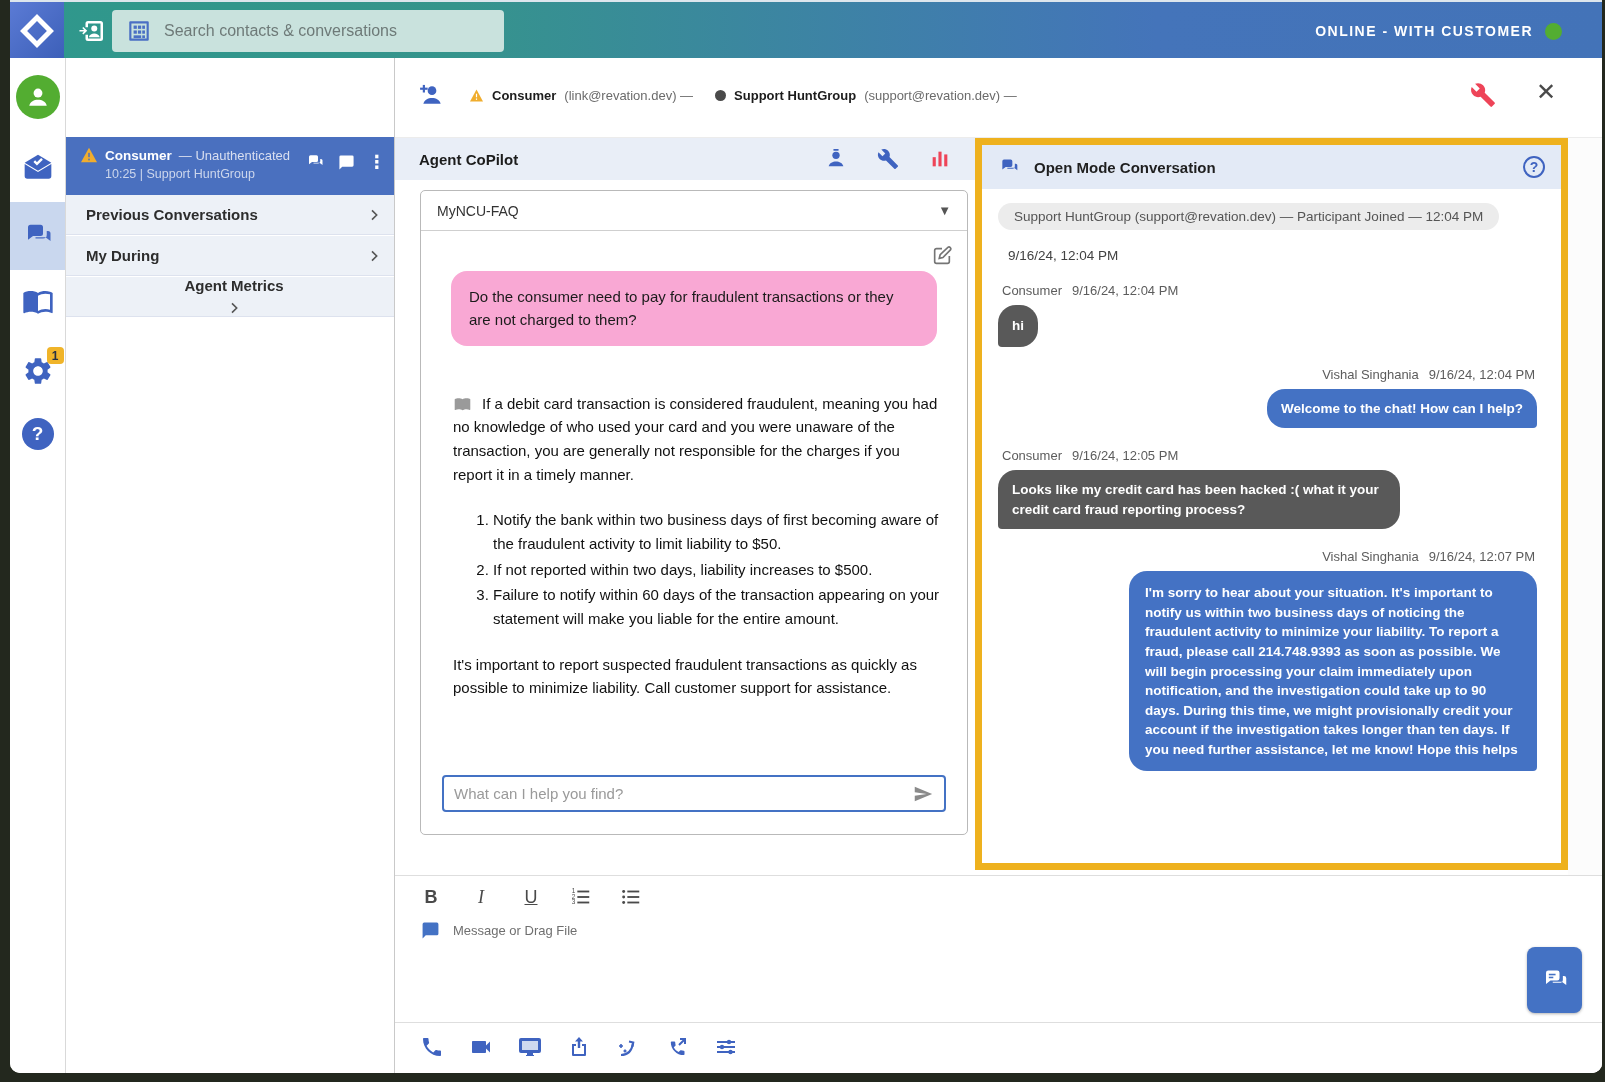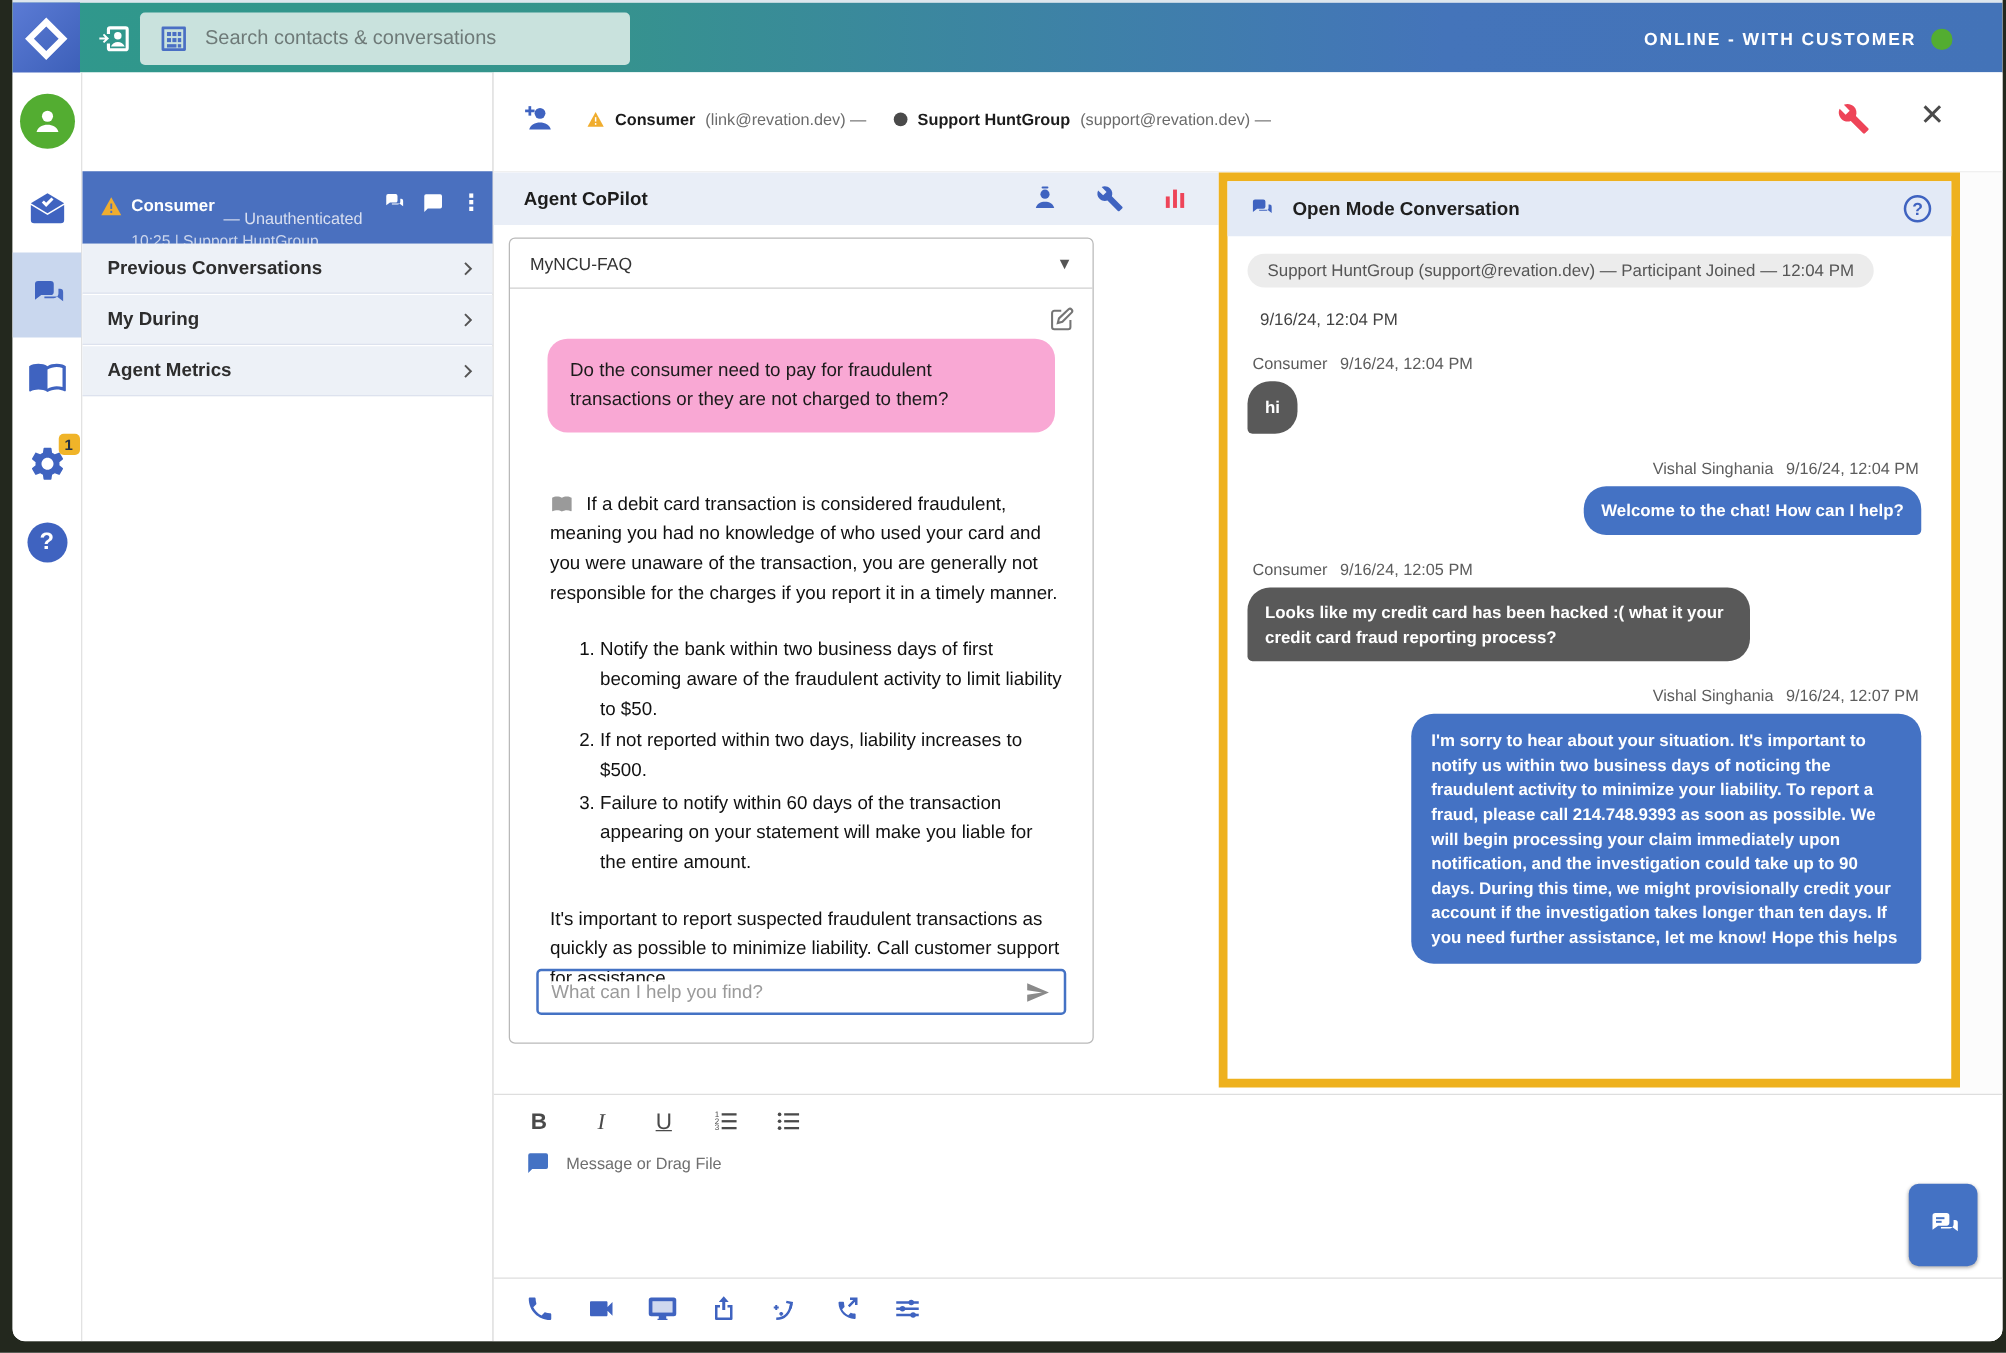--- a/index.html
+++ b/index.html
@@ -46,44 +46,44 @@
     font-size:19px; font-weight:bold; display:flex; align-items:center; justify-content:center; }
 
   
   #convpanel { left:56px; top:58px; width:329px; height:1015px; background:#fff; border-right:1px solid #c9c9c9; }
   #conv-header { height:79px; display:flex; align-items:center; padding-left:20px;
     border-bottom:1px solid #e3e3e3; font-size:15px; font-weight:bold; color:#333; }
   #conv-selected { position:absolute; left:0; top:79px; width:100%; height:58px; background:#4a70bf;
     color:#fff; padding:10px 10px 0 14px; cursor:pointer; }
   .sel-line1 { display:flex; align-items:center; gap:7px; font-size:13.5px; }
   .sel-name { font-weight:bold; }
-  .sel-status { color:#d9dff0; font-size:13px;margin-top:20px; }
+  .sel-status { color:#d9dff0; font-size:13px; }
   .sel-line2 { color:#ccd6ec; font-size:12.5px; margin-top:4px; padding-left:25px; }
   .sel-actions { position:absolute; right:8px; top:16px; display:flex; gap:12px; align-items:center; color:#fff; }
   .nav-row { position:absolute; left:0; width:100%; height:40px; background:#edf1f7;
     border-bottom:1px solid #dde2ee; display:flex; align-items:center; justify-content:space-between;
     padding:0 12px 0 20px; font-size:15px; font-weight:bold; color:#2d2d2d; cursor:pointer; }
-  #nav-prev { top:137px; } #nav-queues { top:178px; } #nav-metrics { top:219px; }
+  #nav-prev { top:137px; } #nav-queues { top:178px; } #nav-metrics { top:219px;flex-direction:column; }
 
   
   #main { left:385px; top:58px; width:1207px; height:1015px; background:#fff; }
   #participants { left:0; top:0; width:1207px; height:80px; background:#fff; border-bottom:1px solid #ececec; }
   #participants .row { position:absolute; left:22px; top:24px; display:flex; align-items:center; gap:8px; font-size:13px; color:#555; }
   .p-name { font-weight:bold; color:#1c1c1c; }
   .p-dim { color:#6b6b6b; }
   .dot-sep { width:11px; height:11px; background:#4a4a4a; border-radius:50%; margin-left:14px; }
   #wrench-red { position:absolute; right:106px; top:24px; color:#ee4458; cursor:pointer; }
   #close-x { position:absolute; right:46px; top:20px; font-size:24px; color:#4a4a4a; cursor:pointer; }
 
   
   #copilot { left:0; top:80px; width:580px; height:737px; background:#fff; }
   #copilot-header { height:42px; background:#e9eef7; display:flex; align-items:center;
     padding:0 24px; font-size:15px; font-weight:bold; color:#1c1c1c; }
   #copilot-tools { margin-left:auto; display:flex; gap:30px; align-items:center; }
-  #copilot-card { position:absolute; left:12px; top:52px; width:468px; height:645px;
+  #copilot-card { position:absolute; left:25px; top:52px; width:548px; height:645px;
     border:1px solid #b9b9b9; border-radius:5px; background:#fff; }
   #kb-select { height:40px; border-bottom:1px solid #cfcfcf; display:flex; align-items:center;
     padding:0 16px; font-size:14px; color:#333; cursor:pointer; }
   #kb-caret { margin-left:auto; color:#555; font-size:13px; }
   #edit-btn { position:absolute; right:14px; top:54px; color:#757575; cursor:pointer; }
   #q-bubble { margin:40px 30px 0 30px; background:#f9a8d4; border-radius:16px;
     padding:14px 18px; font-size:15px; line-height:1.55; color:#1b1b1b; }
   #answer { margin:46px 24px 0 32px; font-size:15px; line-height:1.58; color:#111; }
   #answer .book-inline { display:inline-block; vertical-align:-3px; color:#9a9a9a; margin-right:10px; }
   #answer ol { margin:22px 0 0 0; padding-left:40px; }

